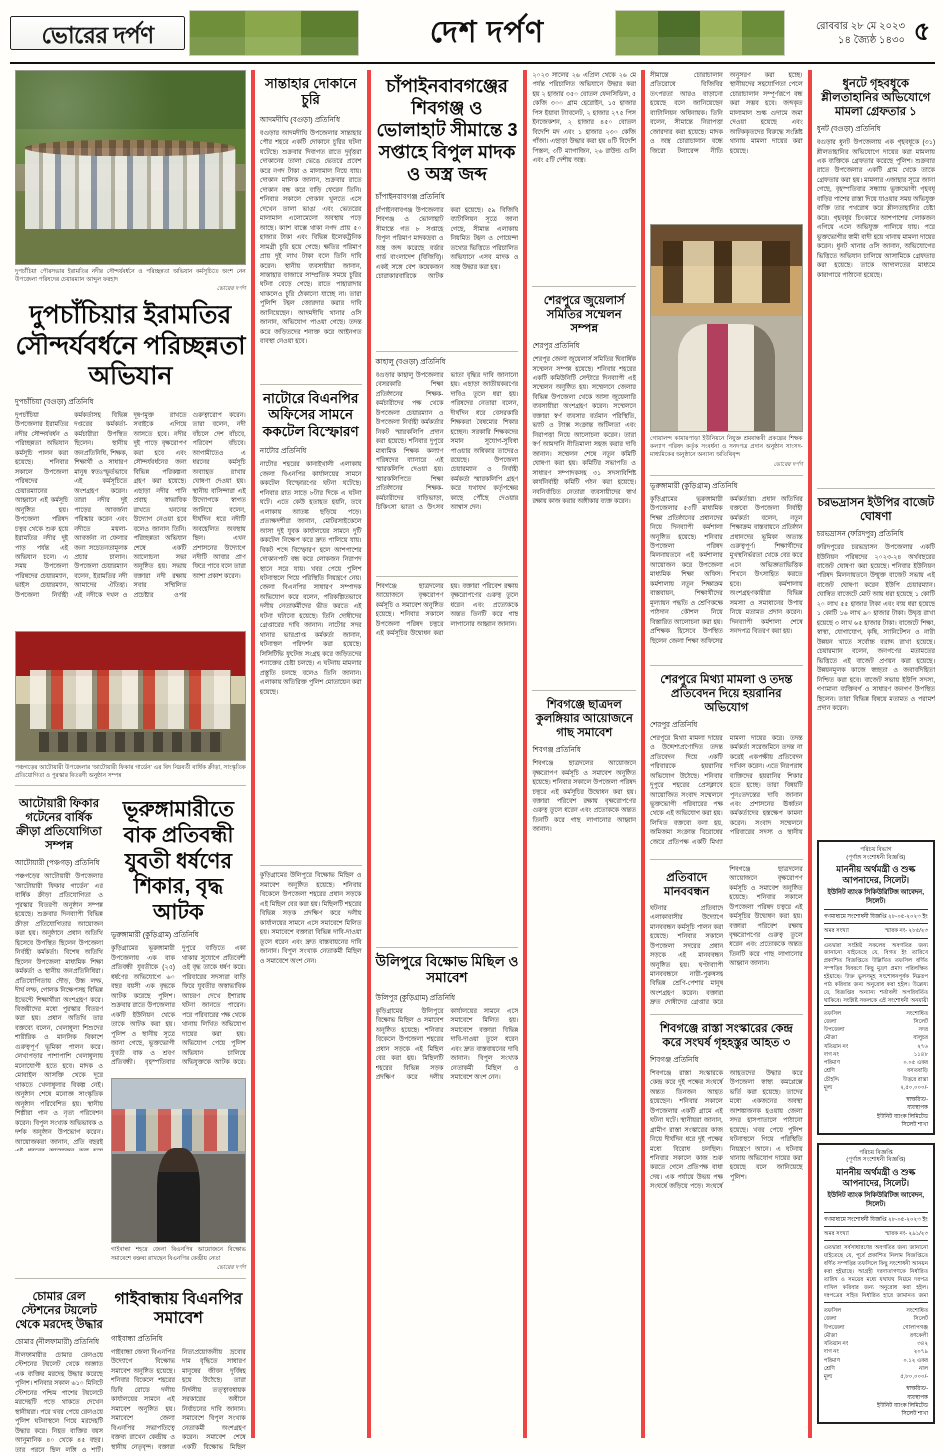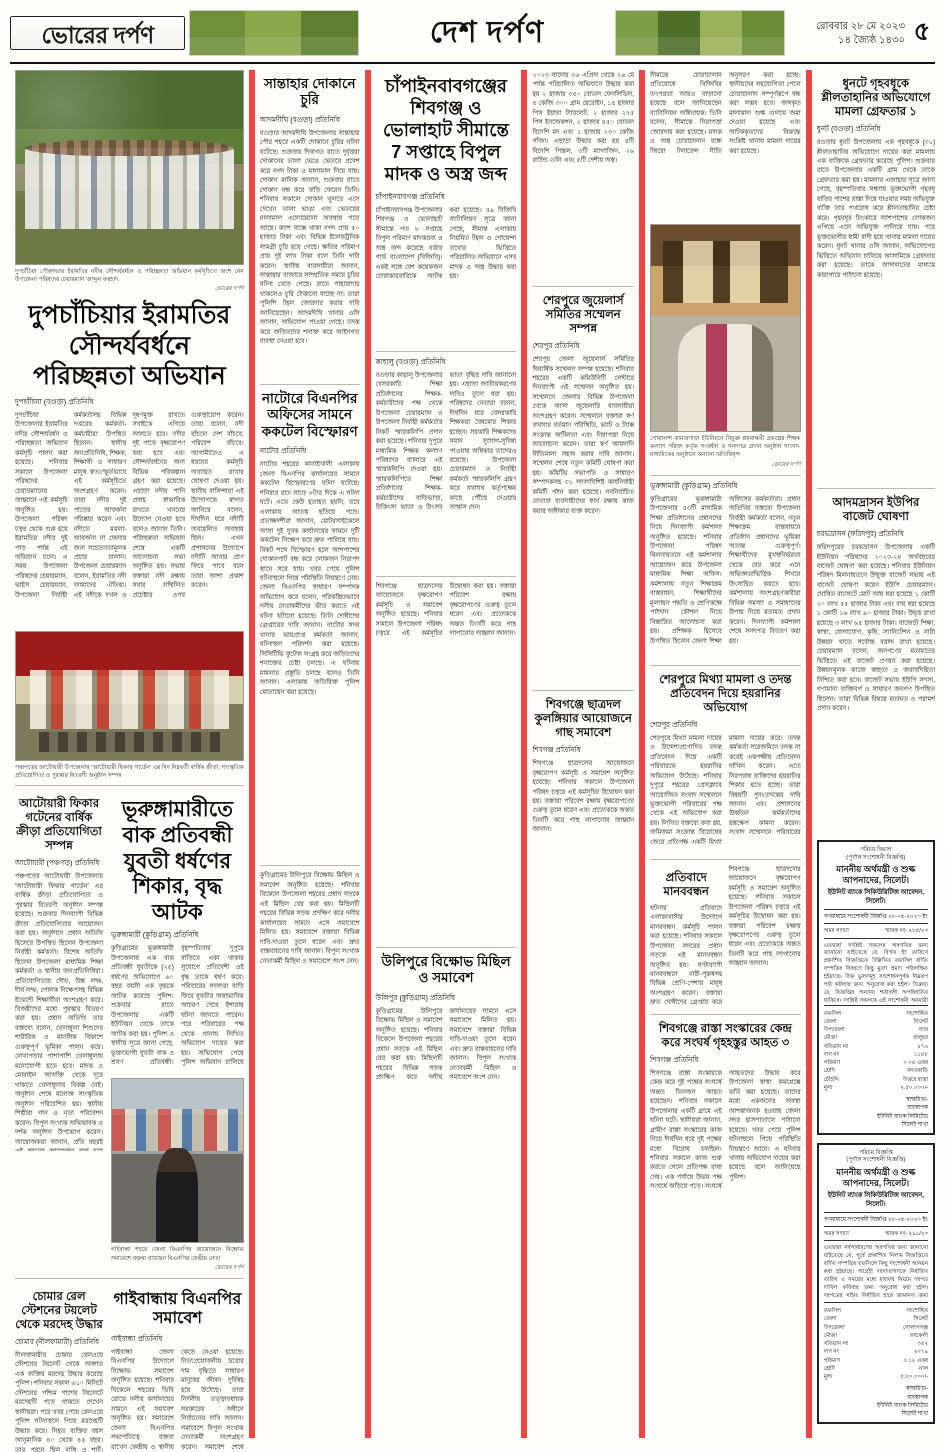--- a/index.html
+++ b/index.html
@@ -85,21 +85,21 @@
 
   
   .content {
     display: flex;
     gap: 0;
     margin-top: 6px;
     height: 1368px;
   }
   .col {
     padding: 0 5px;
-    border-right: 6px solid #ef4444;
+    border-right: 4px solid #ef4444;
   }
   .col:last-child { border-right: none; padding-right: 0; }
   .c1 { width: 250px; }
   .c2 { width: 118px; }
   .c3 { width: 160px; }
   .c4 { width: 120px; }
   .c5 { width: 170px; }
   .c6 { width: 126px; }
 
   
@@ -345,21 +345,21 @@
 
       <div class="headline h-sm">নাটোরে বিএনপির অফিসের সামনে ককটেল বিস্ফোরণ</div>
       <div class="byline">নাটোর প্রতিনিধি</div>
       <div class="body-txt" style="height:400px">নাটোর শহরের কানাইখালী এলাকায় জেলা বিএনপির কার্যালয়ের সামনে ককটেল বিস্ফোরণের ঘটনা ঘটেছে। শনিবার রাত সাড়ে ৮টার দিকে এ ঘটনা ঘটে। এতে কেউ হতাহত হয়নি, তবে এলাকায় আতঙ্ক ছড়িয়ে পড়ে। প্রত্যক্ষদর্শীরা জানান, মোটরসাইকেলে আসা দুই যুবক কার্যালয়ের সামনে দুটি ককটেল নিক্ষেপ করে দ্রুত পালিয়ে যায়। বিকট শব্দে বিস্ফোরণ হলে আশপাশের দোকানপাট বন্ধ করে লোকজন নিরাপদ স্থানে সরে যায়। খবর পেয়ে পুলিশ ঘটনাস্থলে গিয়ে পরিস্থিতি নিয়ন্ত্রণে নেয়। জেলা বিএনপির সাধারণ সম্পাদক অভিযোগ করে বলেন, পরিকল্পিতভাবে দলীয় নেতাকর্মীদের ভীত করতে এই ঘটনা ঘটানো হয়েছে। তিনি দোষীদের গ্রেপ্তারের দাবি জানান। নাটোর সদর থানার ভারপ্রাপ্ত কর্মকর্তা জানান, ঘটনাস্থল পরিদর্শন করা হয়েছে। সিসিটিভি ফুটেজ সংগ্রহ করে জড়িতদের শনাক্তের চেষ্টা চলছে। এ ঘটনায় মামলার প্রস্তুতি চলছে বলেও তিনি জানান। এলাকায় অতিরিক্ত পুলিশ মোতায়েন করা হয়েছে।</div>
 
       <div class="rule"></div>
       <div class="body-txt" style="height:560px">কুড়িগ্রামের উলিপুরে বিক্ষোভ মিছিল ও সমাবেশ অনুষ্ঠিত হয়েছে। শনিবার বিকেলে উপজেলা শহরের প্রধান সড়কে এই মিছিল বের করা হয়। মিছিলটি শহরের বিভিন্ন সড়ক প্রদক্ষিণ করে দলীয় কার্যালয়ের সামনে এসে সমাবেশে মিলিত হয়। সমাবেশে বক্তারা বিভিন্ন দাবি-দাওয়া তুলে ধরেন এবং দ্রুত বাস্তবায়নের দাবি জানান। বিপুল সংখ্যক নেতাকর্মী মিছিল ও সমাবেশে অংশ নেন।</div>
     </div>
 
     <div class="col c3">
-      <div class="headline h-lg" style="font-size:18px">চাঁপাইনবাবগঞ্জের শিবগঞ্জ ও ভোলাহাট সীমান্তে 7 সপ্তাহে বিপুল মাদক ও অস্ত্র জব্দ</div>
+      <div class="headline h-lg" style="font-size:18px">চাঁপাইনবাবগঞ্জের শিবগঞ্জ ও ভোলাহাট সীমান্তে 3 সপ্তাহে বিপুল মাদক ও অস্ত্র জব্দ</div>
       <div class="byline">চাঁপাইনবাবগঞ্জ প্রতিনিধি</div>
       <div class="body-txt two" style="height:140px">চাঁপাইনবাবগঞ্জ উপজেলার শিবগঞ্জ ও ভোলাহাট সীমান্তে গত ৮ সপ্তাহে বিপুল পরিমাণ মাদকদ্রব্য ও অস্ত্র জব্দ করেছে বর্ডার গার্ড বাংলাদেশ (বিজিবি)। একই সঙ্গে বেশ কয়েকজন চোরাকারবারিকে আটক করা হয়েছে। ৫৯ বিজিবি ব্যাটালিয়ন সূত্রে জানা গেছে, সীমান্ত এলাকায় নিয়মিত টহল ও গোয়েন্দা তথ্যের ভিত্তিতে পরিচালিত অভিযানে এসব মাদক ও অস্ত্র উদ্ধার করা হয়।</div>
 
       <div class="rule"></div>
       <div class="byline">কাহালু (বগুড়া) প্রতিনিধি</div>
       <div class="body-txt two" style="height:200px">বগুড়ার কাহালু উপজেলার বেসরকারি শিক্ষা প্রতিষ্ঠানের শিক্ষক-কর্মচারীদের পক্ষ থেকে উপজেলা চেয়ারম্যান ও উপজেলা নির্বাহী কর্মকর্তার নিকট স্মারকলিপি প্রদান করা হয়েছে। শনিবার দুপুরে মাধ্যমিক শিক্ষক কল্যাণ পরিষদের ব্যানারে এই স্মারকলিপি দেওয়া হয়। স্মারকলিপিতে শিক্ষা প্রতিষ্ঠানের শিক্ষক-কর্মচারীদের বাড়িভাড়া, চিকিৎসা ভাতা ও উৎসব ভাতা বৃদ্ধির দাবি জানানো হয়। এছাড়া জাতীয়করণের দাবিও তুলে ধরা হয়। পরিষদের নেতারা বলেন, দীর্ঘদিন ধরে বেসরকারি শিক্ষকরা বৈষম্যের শিকার হচ্ছেন। সরকারি শিক্ষকদের সমান সুযোগ-সুবিধা পাওয়ার অধিকার তাদেরও রয়েছে। উপজেলা চেয়ারম্যান ও নির্বাহী কর্মকর্তা স্মারকলিপি গ্রহণ করে যথাযথ কর্তৃপক্ষের কাছে পৌঁছে দেওয়ার আশ্বাস দেন।</div>
 
       <div class="rule"></div>
       <div class="body-txt two" style="height:360px">শিবগঞ্জে ছাত্রদলের আয়োজনে বৃক্ষরোপণ কর্মসূচি ও সমাবেশ অনুষ্ঠিত হয়েছে। শনিবার সকালে উপজেলা পরিষদ চত্বরে এই কর্মসূচির উদ্বোধন করা হয়। বক্তারা পরিবেশ রক্ষায় বৃক্ষরোপণের গুরুত্ব তুলে ধরেন এবং প্রত্যেককে অন্তত তিনটি করে গাছ লাগানোর আহ্বান জানান।</div>
 
@@ -415,21 +415,21 @@
       <div class="byline">শিবগঞ্জ প্রতিনিধি</div>
       <div class="body-txt two" style="height:330px">শিবগঞ্জে রাস্তা সংস্কারকে কেন্দ্র করে দুই পক্ষের সংঘর্ষে অন্তত তিনজন আহত হয়েছেন। শনিবার সকালে উপজেলার একটি গ্রামে এই ঘটনা ঘটে। স্থানীয়রা জানান, গ্রামীণ রাস্তা সংস্কারের কাজ নিয়ে দীর্ঘদিন ধরে দুই পক্ষের মধ্যে বিরোধ চলছিল। শনিবার সকালে কাজ শুরু করতে গেলে প্রতিপক্ষ বাধা দেয়। এক পর্যায়ে উভয় পক্ষ সংঘর্ষে জড়িয়ে পড়ে। সংঘর্ষে আহতদের উদ্ধার করে উপজেলা স্বাস্থ্য কমপ্লেক্সে ভর্তি করা হয়েছে। তাদের মধ্যে একজনের অবস্থা আশঙ্কাজনক হওয়ায় জেলা সদর হাসপাতালে পাঠানো হয়েছে। খবর পেয়ে পুলিশ ঘটনাস্থলে গিয়ে পরিস্থিতি নিয়ন্ত্রণে আনে। এ ঘটনায় থানায় অভিযোগ দায়ের করা হয়েছে বলে জানিয়েছে পুলিশ।</div>
     </div>
 
     <div class="col c6">
       <div class="headline h-xs">ধুনটে গৃহবধূকে শ্লীলতাহানির অভিযোগে মামলা গ্রেফতার ১</div>
       <div class="byline">ধুনট (বগুড়া) প্রতিনিধি</div>
       <div class="body-txt" style="height:345px">বগুড়ার ধুনট উপজেলায় এক গৃহবধূকে (৩১) শ্লীলতাহানির অভিযোগে দায়ের করা মামলায় এক ব্যক্তিকে গ্রেফতার করেছে পুলিশ। শুক্রবার রাতে উপজেলার একটি গ্রাম থেকে তাকে গ্রেফতার করা হয়। মামলার এজাহার সূত্রে জানা গেছে, বৃহস্পতিবার সন্ধ্যায় ভুক্তভোগী গৃহবধূ বাড়ির পাশের রাস্তা দিয়ে যাওয়ার সময় অভিযুক্ত ব্যক্তি তার পথরোধ করে শ্লীলতাহানির চেষ্টা করে। গৃহবধূর চিৎকারে আশপাশের লোকজন এগিয়ে এলে অভিযুক্ত পালিয়ে যায়। পরে ভুক্তভোগীর স্বামী বাদী হয়ে থানায় মামলা দায়ের করেন। ধুনট থানার ওসি জানান, অভিযোগের ভিত্তিতে অভিযান চালিয়ে আসামিকে গ্রেফতার করা হয়েছে। তাকে আদালতের মাধ্যমে কারাগারে পাঠানো হয়েছে।</div>
 
       <div class="rule"></div>
-      <div class="headline h-xs">আদমদ্রাসন ইউপির বাজেট ঘোষণা</div>
+      <div class="headline h-xs">চরভদ্রাসন ইউপির বাজেট ঘোষণা</div>
       <div class="byline">চরভদ্রাসন (ফরিদপুর) প্রতিনিধি</div>
       <div class="body-txt" style="height:290px">ফরিদপুরের চরভদ্রাসন উপজেলার একটি ইউনিয়ন পরিষদের ২০২৩-২৪ অর্থবছরের বাজেট ঘোষণা করা হয়েছে। শনিবার ইউনিয়ন পরিষদ মিলনায়তনে উন্মুক্ত বাজেট সভায় এই বাজেট ঘোষণা করেন ইউপি চেয়ারম্যান। ঘোষিত বাজেটে মোট আয় ধরা হয়েছে ১ কোটি ২০ লাখ ৫৫ হাজার টাকা এবং ব্যয় ধরা হয়েছে ১ কোটি ১৬ লাখ ৯০ হাজার টাকা। উদ্বৃত্ত রাখা হয়েছে ৩ লাখ ৬৫ হাজার টাকা। বাজেটে শিক্ষা, স্বাস্থ্য, যোগাযোগ, কৃষি, স্যানিটেশন ও নারী উন্নয়ন খাতে সর্বোচ্চ বরাদ্দ রাখা হয়েছে। চেয়ারম্যান বলেন, জনগণের মতামতের ভিত্তিতে এই বাজেট প্রণয়ন করা হয়েছে। উন্নয়নমূলক কাজে স্বচ্ছতা ও জবাবদিহিতা নিশ্চিত করা হবে। বাজেট সভায় ইউপি সদস্য, গণ্যমান্য ব্যক্তিবর্গ ও সাধারণ জনগণ উপস্থিত ছিলেন। তারা বিভিন্ন বিষয়ে মতামত ও পরামর্শ প্রদান করেন।</div>
 
       <div class="ad">
         <div class="ad-top" style="white-space:pre-line">পরিচয় বিভাগ
 (পূর্ণাঙ্গ সংশোধনী বিজ্ঞপ্তি)</div>
         <div class="ad-title">মাননীয় অর্থমন্ত্রী ও শুল্ক আপনাদের, সিলেট।</div>
         <div class="ad-sub">ইউনিট ব্যাংক সিকিউরিটিজ আবেদন, সিলেট।</div>
         <div class="boxed-note">গণমাধ্যমে সংশোধনী বিজ্ঞপ্তি ২৮-০৫-২০২৩ ইং</div>
         <div class="ad-row" style="margin-top:2px">

